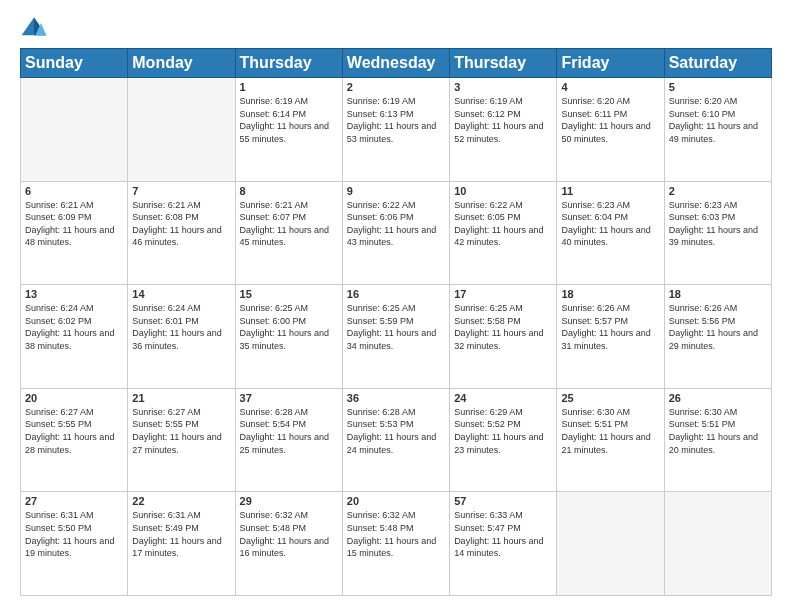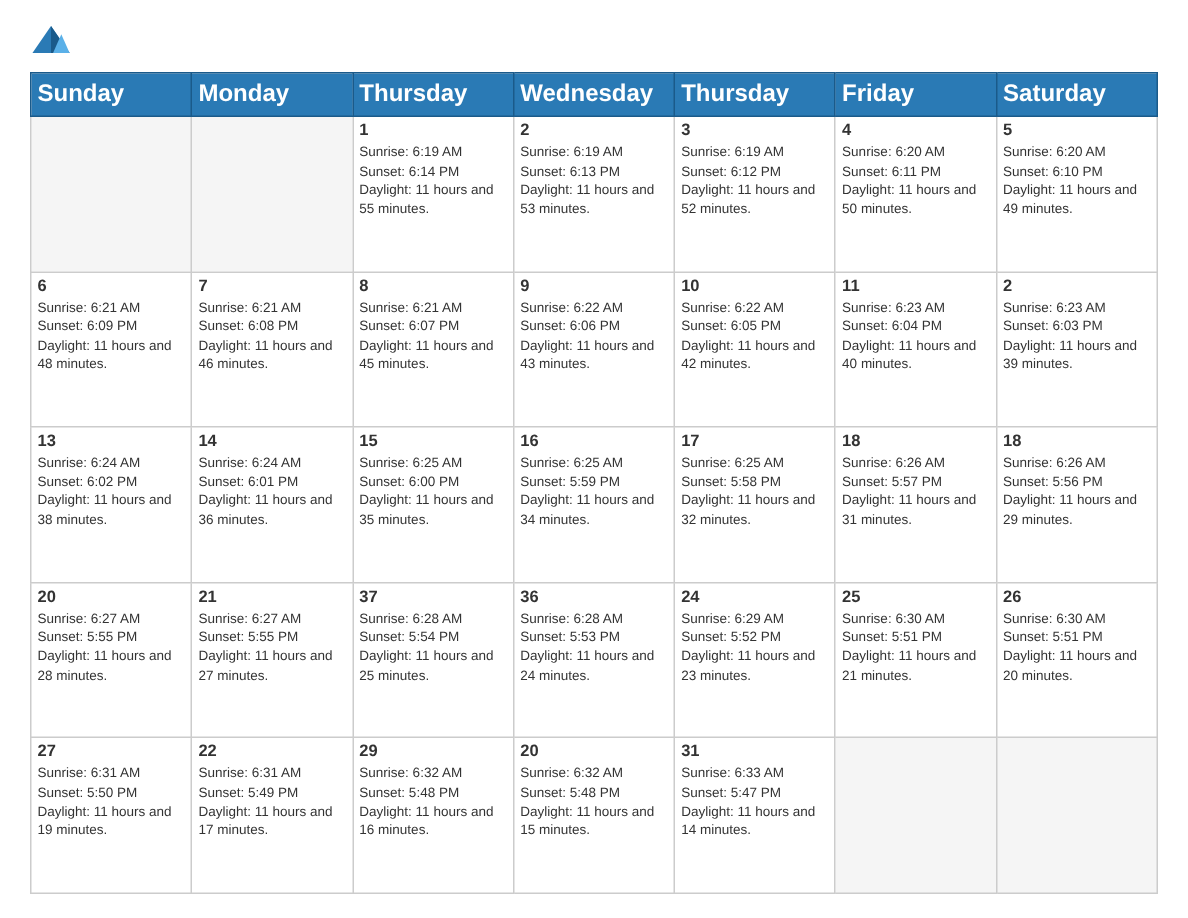--- a/index.html
+++ b/index.html
@@ -255,21 +255,21 @@
           </td>
           <td>
             <span class="day-number">29</span>
             <div class="day-info">Sunrise: 6:32 AM<br>Sunset: 5:48 PM<br>Daylight: 11 hours and 16 minutes.</div>
           </td>
           <td>
             <span class="day-number">20</span>
             <div class="day-info">Sunrise: 6:32 AM<br>Sunset: 5:48 PM<br>Daylight: 11 hours and 15 minutes.</div>
           </td>
           <td>
-            <span class="day-number">31</span>
+            <span class="day-number">57</span>
             <div class="day-info">Sunrise: 6:33 AM<br>Sunset: 5:47 PM<br>Daylight: 11 hours and 14 minutes.</div>
           </td>
           <td class="empty"></td>
           <td class="empty"></td>
         </tr>
       </tbody>
   </table>
 </div>
 
 </body></html>

